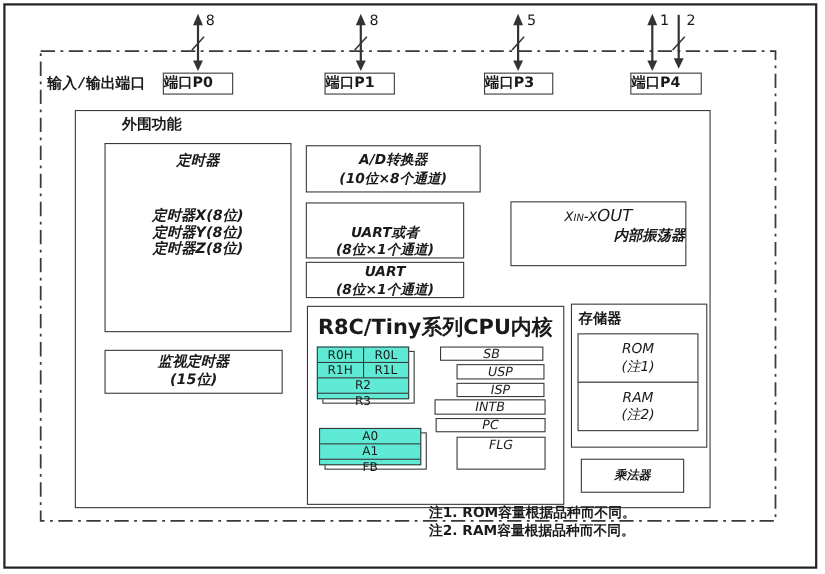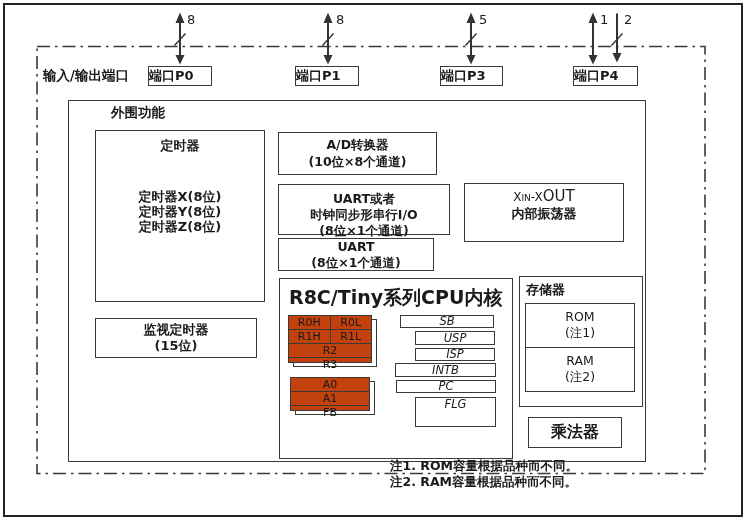--- a/index.html
+++ b/index.html
@@ -4,34 +4,34 @@
 <style>
   html,body { margin:0; padding:0; background:#fff; }
   #canvas {
     position:relative; width:750px; height:522px; background:#fff;
     font-family:"DejaVu Sans","Liberation Sans",sans-serif;
     color:#1a1a1a; overflow:hidden;
   }
   .abs { position:absolute; box-sizing:border-box; }
   .box { border:1.5px solid #3a3a3a; background:#fff; }
   .thinbox { border:1.2px solid #3a3a3a; background:#fff; }
-  .ctr { text-align:center; }
+  .ctr { text-align:center;font-style:italic; }
   .cjk { font-weight:bold; }
   svg.layer { position:absolute; left:0; top:0; }
 
   .port { height:20px; font-size:13px; font-weight:bold; line-height:17px; text-align:left; }
   .busnum { font-size:13px; line-height:13px; }
 
   .reg { font-size:11.5px; text-align:center; background:#fff; border:1.2px solid #3a3a3a;font-style:italic; }
 
   .bank { }
   .bank-shadow { position:absolute; left:5px; top:4px; width:100%; height:100%;
                  background:#fff; border:1px solid #3a3a3a; box-sizing:border-box; }
   .bank-main { position:absolute; left:0; top:0; width:100%; height:100%;
-               background:#c2410c; border:1px solid #3a3a3a; box-sizing:border-box;
+               background:#5eead4; border:1px solid #3a3a3a; box-sizing:border-box;
                display:flex; flex-direction:column; }
   .bank-row { flex:1; display:flex; font-size:11px; text-align:center; align-items:center; justify-content:center; }
   .bank-row + .bank-row { border-top:1px solid #3a3a3a; }
   .bank-cell { flex:1; height:100%; display:flex; align-items:center; justify-content:center; }
   .bank-cell.first { border-right:1px solid #3a3a3a; }
 
   .note-line { font-size:12.5px; font-weight:bold; line-height:15.5px; white-space:nowrap; }
 </style>
 </head>
 <body>
@@ -76,21 +76,21 @@
       <line x1="611.5" y1="45.5" x2="622.5" y2="33.5" stroke-width="1.4"></line>
     </g>
   </svg>
 
   <span class="abs busnum" style="left:187px; top:13px;">8</span>
   <span class="abs busnum" style="left:336px; top:13px;">8</span>
   <span class="abs busnum" style="left:479px; top:13px;">5</span>
   <span class="abs busnum" style="left:600px; top:13px;">1</span>
   <span class="abs busnum" style="left:624px; top:13px;">2</span>
 
-  <div class="abs cjk" style="left:43px; top:67px; font-size:13.5px;">输入/输出端口</div>
+  <div class="abs cjk" style="left:43px; top:67px; font-size:13.5px;font-family:Liberation Mono, monospace;">输入/输出端口</div>
   <div class="abs box port" style="left:148px; top:66px; width:64px;">端口P0</div>
   <div class="abs box port" style="left:295px; top:66px; width:64px;">端口P1</div>
   <div class="abs box port" style="left:440px; top:66px; width:63px;">端口P3</div>
   <div class="abs box port" style="left:573px; top:66px; width:65px;">端口P4</div>
 
   <div class="abs box" style="left:68px; top:100px; width:578px; height:362px;"></div>
   <div class="abs cjk" style="left:83px; top:104px; font-size:13.5px;margin-left:28px;">外围功能</div>
 
   <div class="abs box ctr" style="left:95px; top:130px; width:170px; height:172px;">
     <div class="cjk" style="padding-top:6px; font-size:13px;">定时器</div>
@@ -104,36 +104,35 @@
   <div class="abs box ctr" style="left:95px; top:318px; width:162px; height:40px; padding-top:3px; font-size:13px; line-height:15.5px;">
     <div class="cjk">监视定时器</div>
     <div class="cjk">(15位)</div>
   </div>
 
   <div class="abs box ctr" style="left:278px; top:132px; width:159px; height:43px; padding-top:4px; font-size:12.5px; line-height:16.5px;">
     <div class="cjk">A/D转换器</div>
     <div class="cjk">(10位×8个通道)</div>
   </div>
 
-  <div class="abs box ctr" style="left:278px; top:184px; width:172px; height:51px; padding-top:6px; font-size:12.5px; line-height:16px;">
+  <div class="abs box ctr" style="left:278px; top:184px; width:144px; height:51px; padding-top:18px; font-size:12.5px; line-height:16px;">
     <div class="cjk">UART或者</div>
-    <div class="cjk">时钟同步形串行I/O</div>
     <div class="cjk">(8位×1个通道)</div>
   </div>
 
-  <div class="abs box ctr" style="left:278px; top:238px; width:156px; height:33px; font-size:12.5px; line-height:15.5px;">
+  <div class="abs box ctr" style="left:278px; top:238px; width:144px; height:33px; font-size:12.5px; line-height:15.5px;">
     <div class="cjk">UART</div>
     <div class="cjk">(8位×1个通道)</div>
   </div>
 
   <div class="abs box ctr" style="left:464px; top:183px; width:160px; height:59px; padding-top:4px;">
     <div style="font-size:12px; line-height:16px;">
       <span>X</span><span style="font-size:9px;">IN</span><span>-X</span><span style="font-size:15px;">OUT</span>
     </div>
-    <div class="cjk" style="font-size:13px; line-height:16px;">内部振荡器</div>
+    <div class="cjk" style="font-size:13px; line-height:16px;text-align:right;">内部振荡器</div>
   </div>
 
   <div class="abs box" style="left:279px; top:278px; width:234px; height:181px;"></div>
   <div class="abs cjk" style="left:289px; top:285px; font-size:19px;">R8C/Tiny系列CPU内核</div>
 
   <div class="abs bank" style="left:288px; top:315px; width:84px; height:48px;">
     <div class="bank-shadow"></div>
     <div class="bank-main">
       <div class="bank-row">
         <span class="bank-cell first">R0H</span>
@@ -141,21 +140,21 @@
       </div>
       <div class="bank-row">
         <span class="bank-cell first">R1H</span>
         <span class="bank-cell">R1L</span>
       </div>
       <div class="bank-row">R2</div>
       <div class="bank-row">R3</div>
     </div>
   </div>
 
-  <div class="abs bank" style="left:290px; top:377px; width:80px; height:34px;">
+  <div class="abs bank" style="left:290px; top:389px; width:93px; height:34px;">
     <div class="bank-shadow"></div>
     <div class="bank-main">
       <div class="bank-row">A0</div>
       <div class="bank-row">A1</div>
       <div class="bank-row">FB</div>
     </div>
   </div>
 
   <div class="abs reg" style="left:400px; top:315px; width:94px;  height:13px; line-height:11px;">SB</div>
   <div class="abs reg" style="left:415px; top:331px; width:80px;  height:14px; line-height:12px;">USP</div>
@@ -168,20 +167,20 @@
   <div class="abs cjk" style="left:526px; top:281px; font-size:13px;">存储器</div>
   <div class="abs thinbox ctr" style="left:525px; top:303px; width:110px; height:45px; padding-top:5px; font-size:12.5px; line-height:15.5px;">
     <div>ROM</div>
     <div>(注1)</div>
   </div>
   <div class="abs thinbox ctr" style="left:525px; top:347px; width:110px; height:45px; padding-top:5px; font-size:12.5px; line-height:15.5px;">
     <div>RAM</div>
     <div>(注2)</div>
   </div>
 
-  <div class="abs thinbox ctr cjk" style="left:528px; top:417px; width:94px; height:31px; font-size:16px; line-height:28px;">乘法器</div>
+  <div class="abs thinbox ctr cjk" style="left:528px; top:417px; width:94px; height:31px; font-size:11px; line-height:28px;">乘法器</div>
 
   <div class="abs" style="left:390px; top:458px;">
     <div class="note-line">注1. ROM容量根据品种而不同。</div>
     <div class="note-line">注2. RAM容量根据品种而不同。</div>
   </div>
 
 </div>
 
 </body></html>

